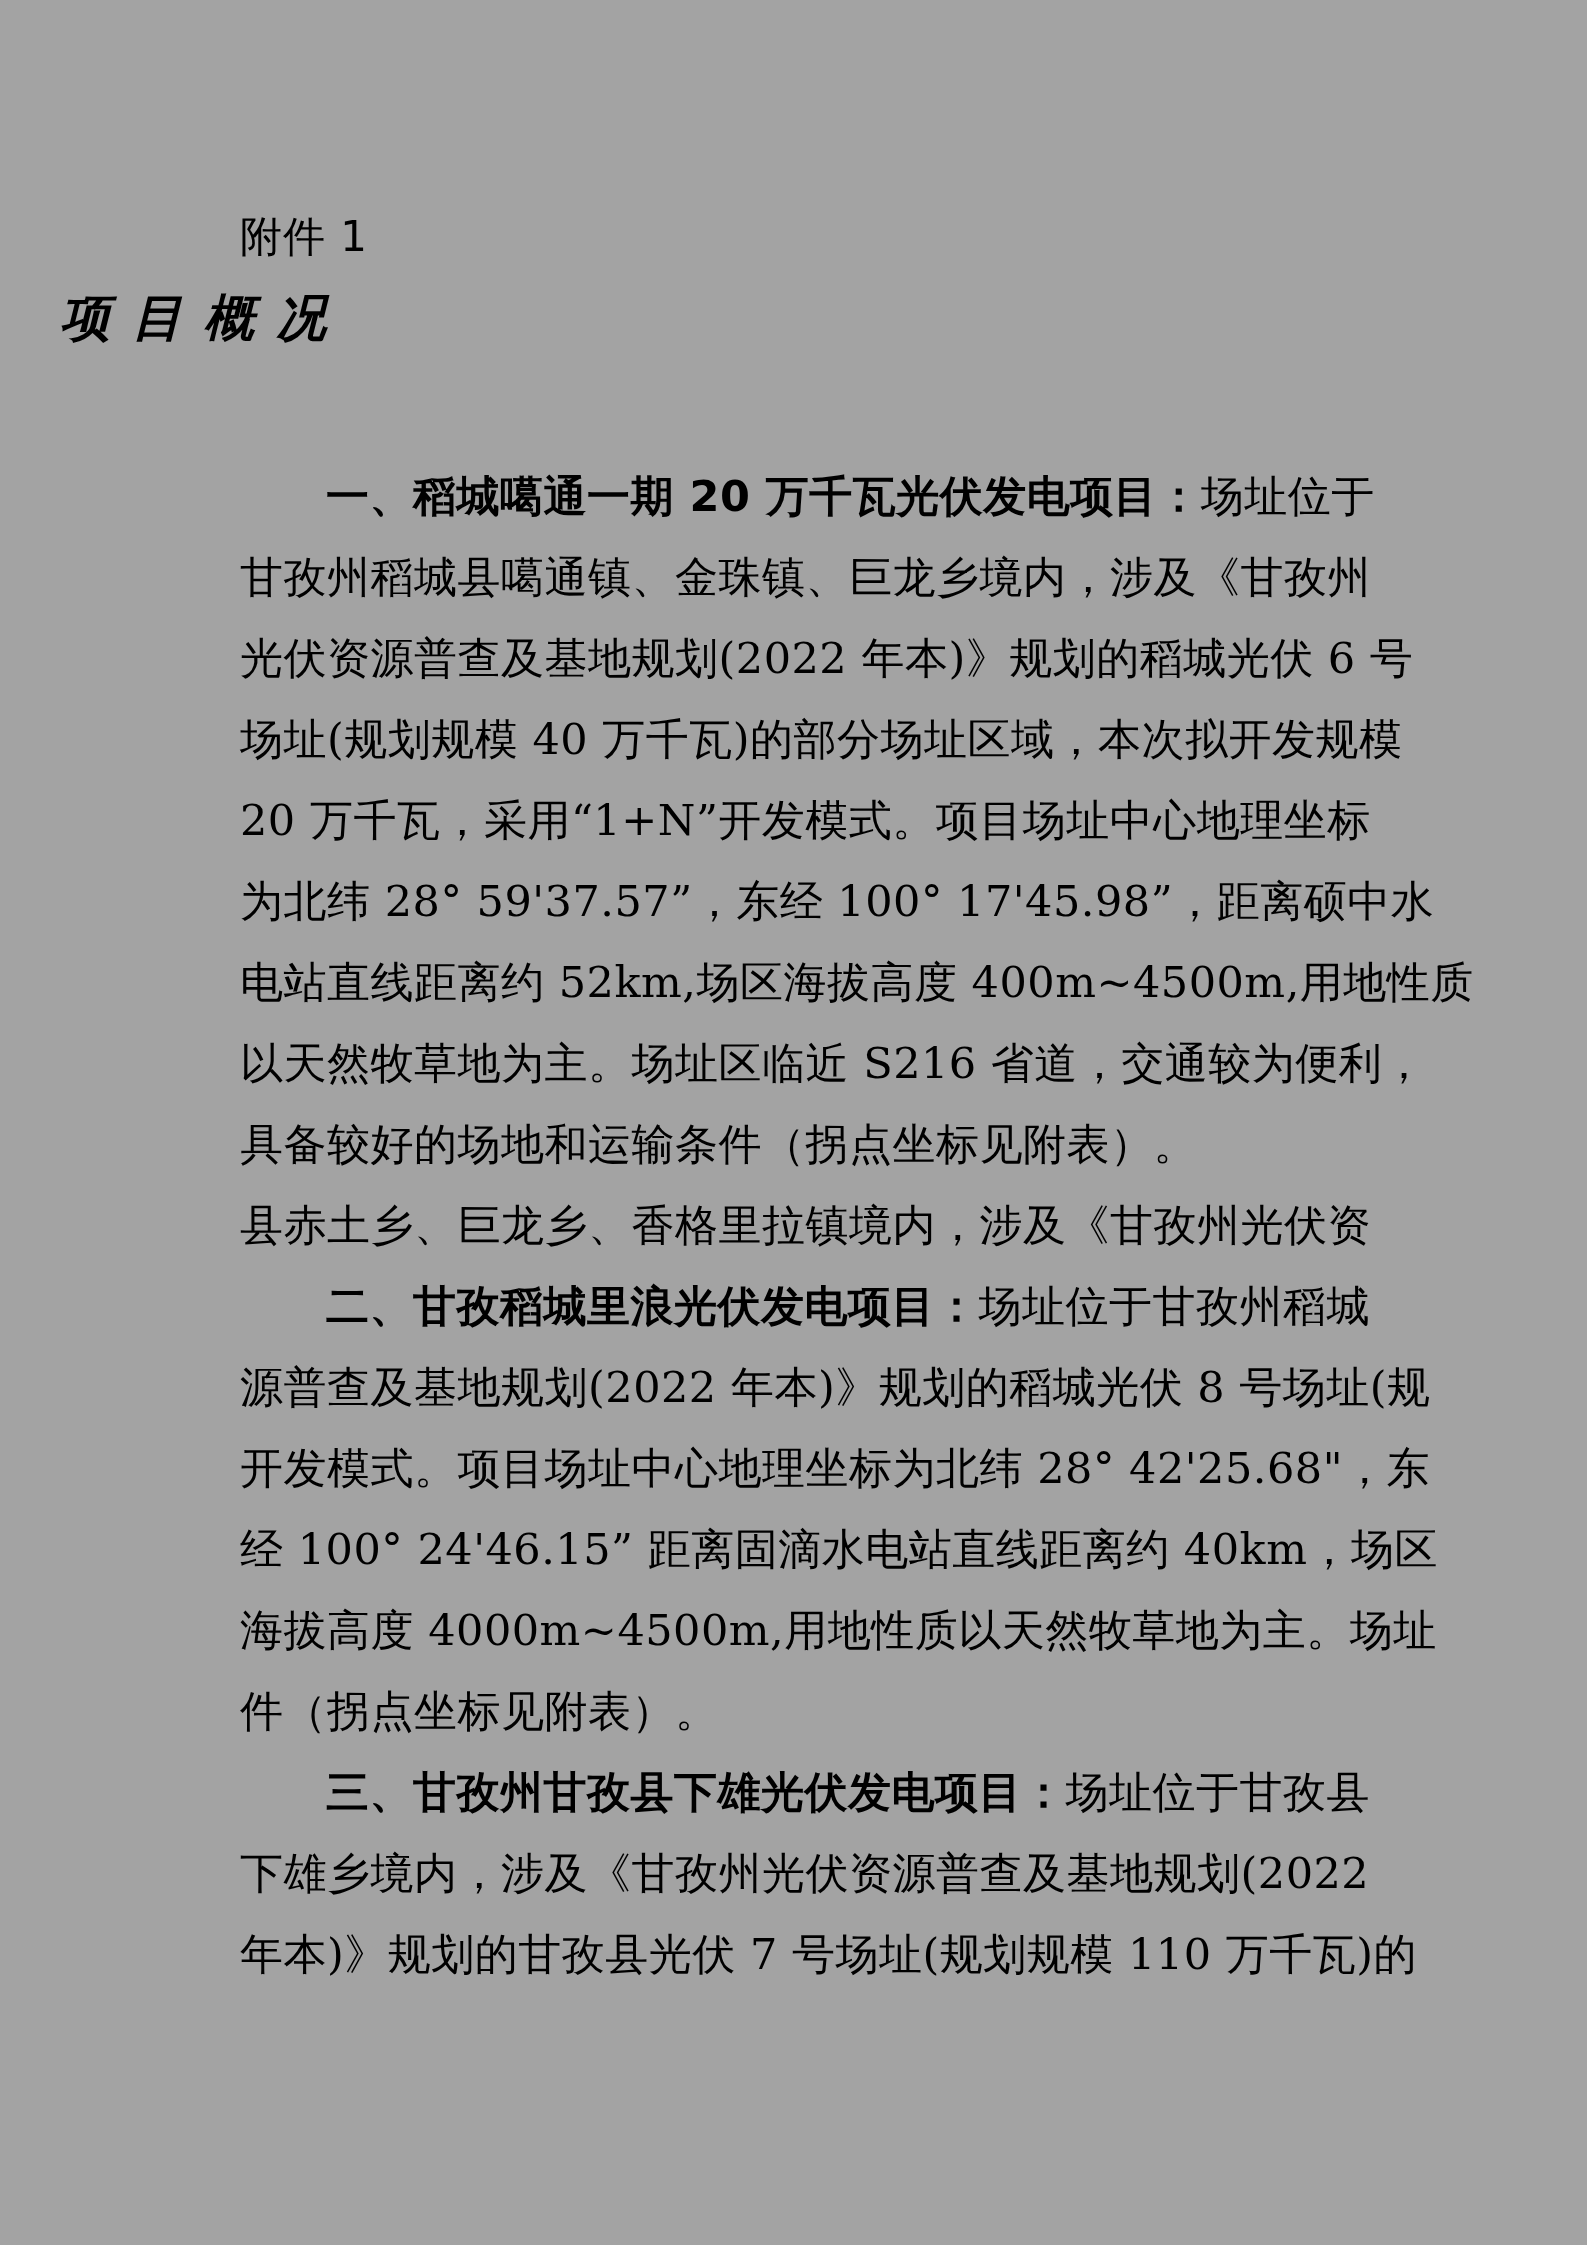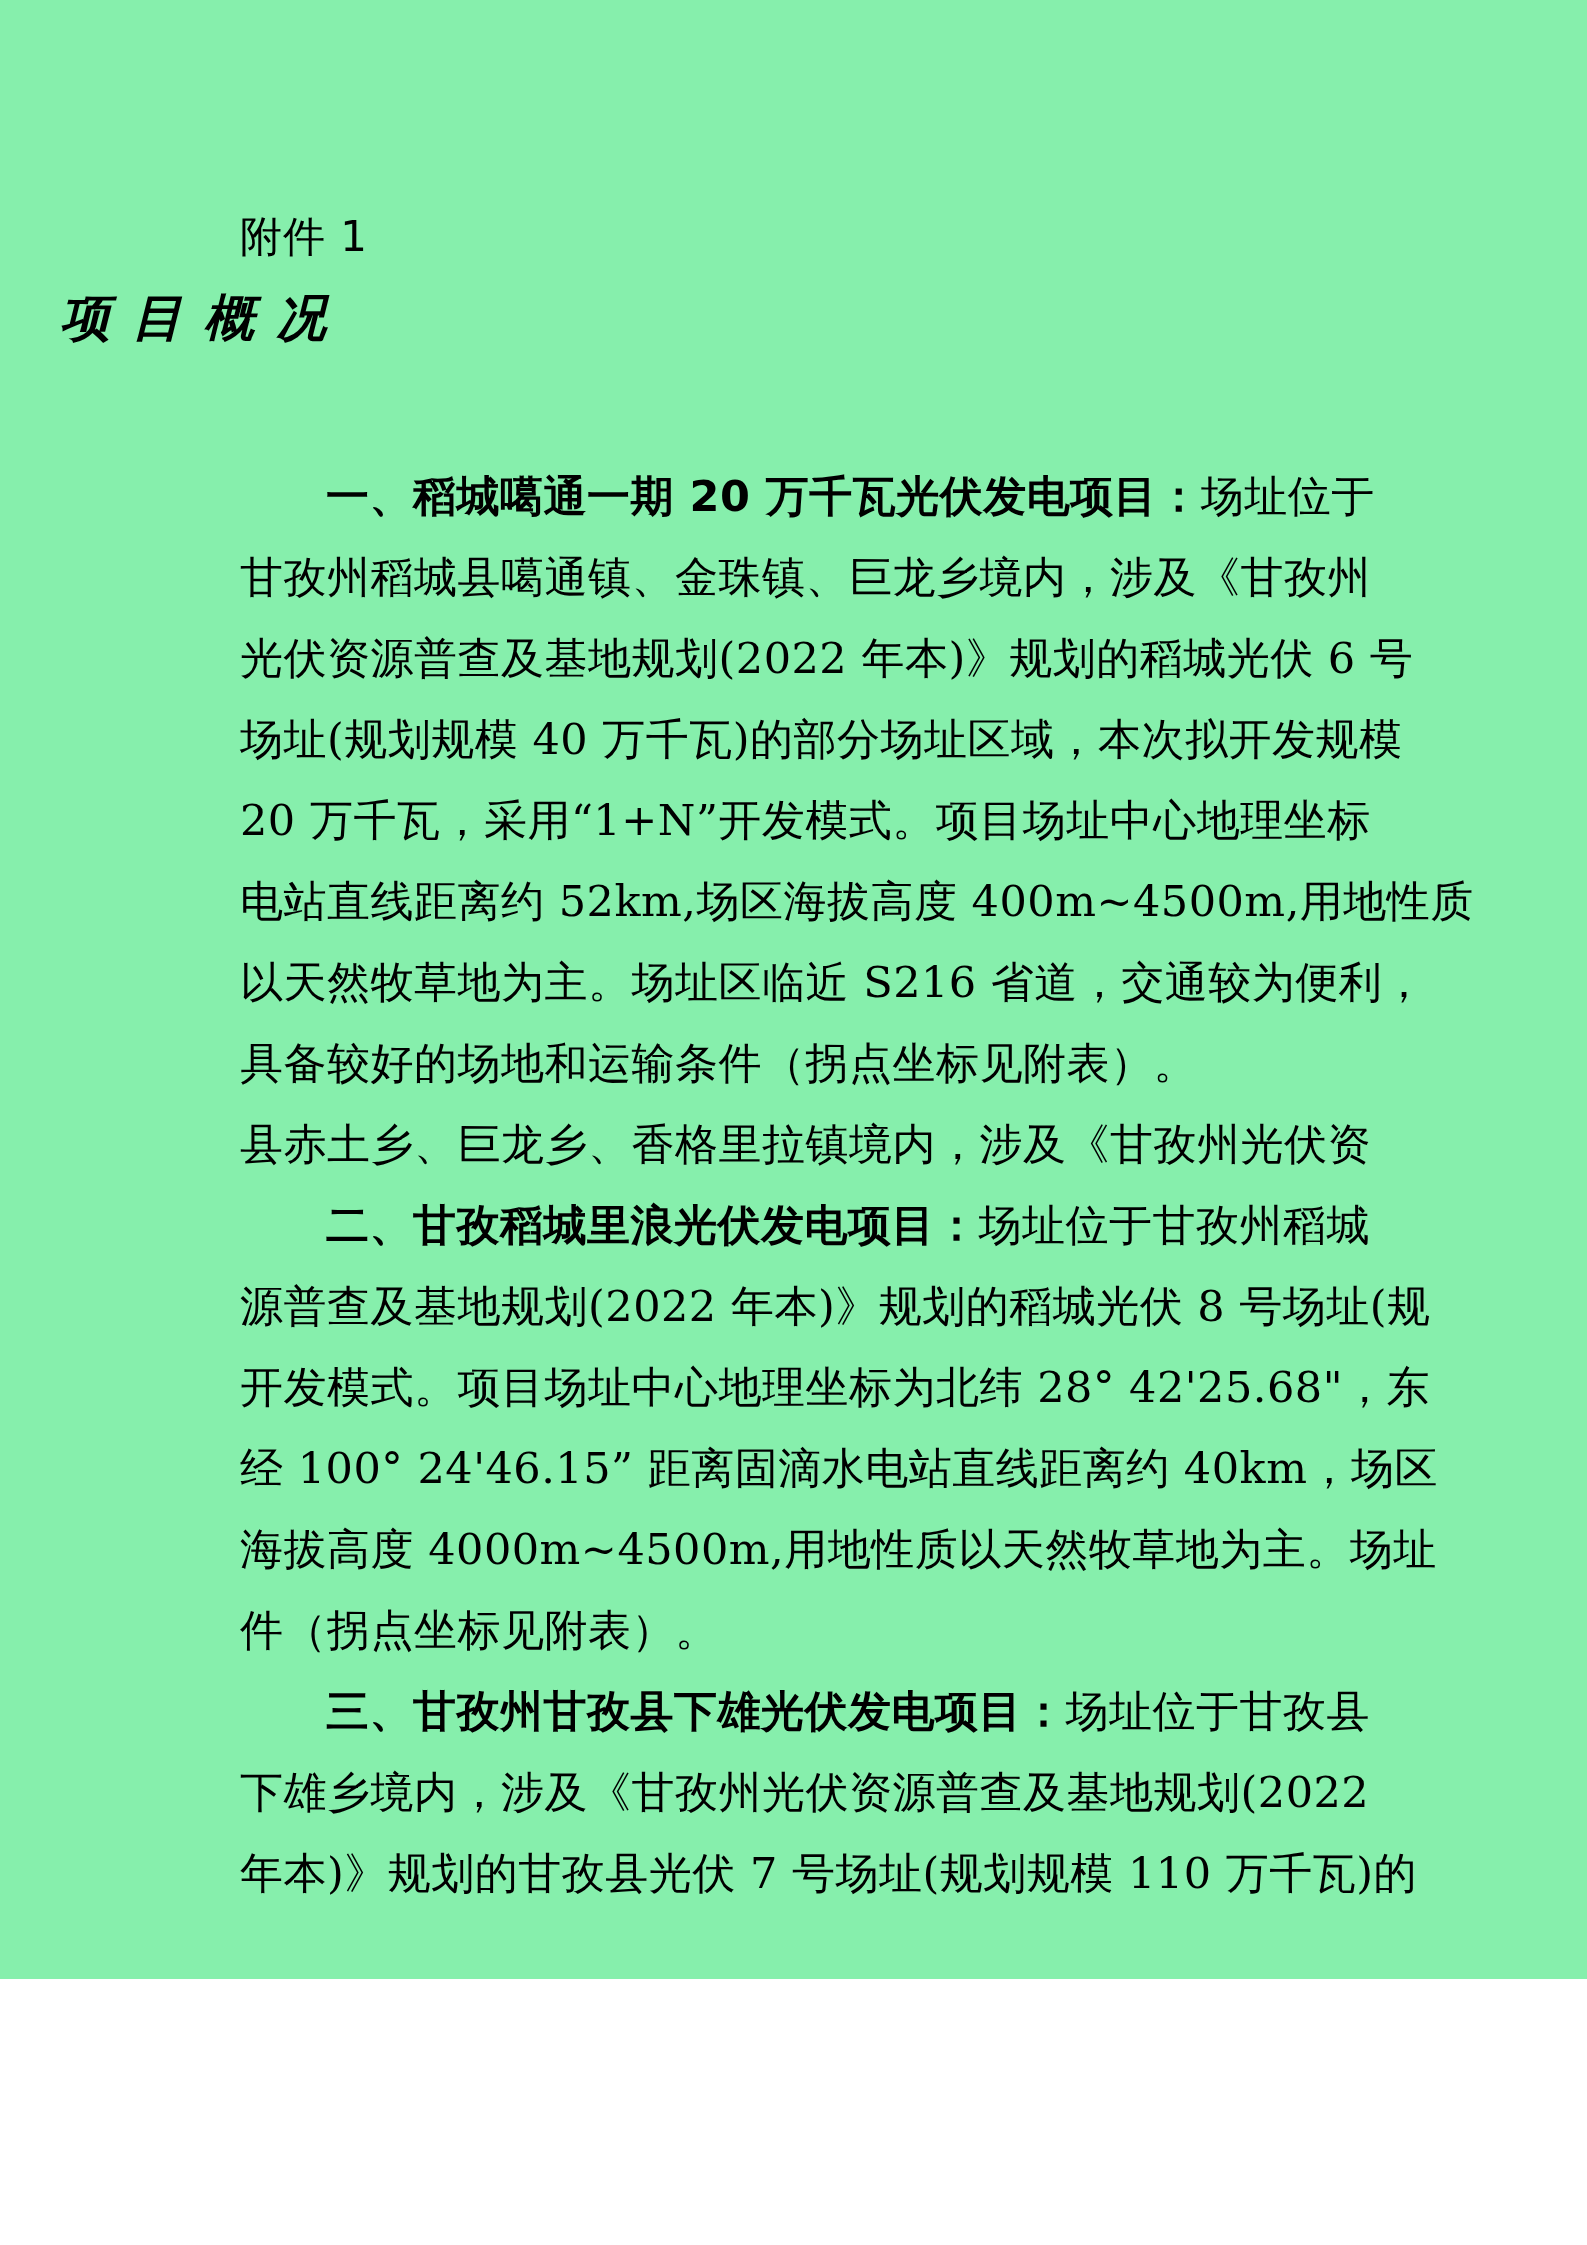--- a/index.html
+++ b/index.html
@@ -11,22 +11,22 @@
       width: 1587px;
       height: 2245px;
       position: relative;
       overflow: hidden;
       color: #000000;
     }
     .page {
       position: absolute;
       left: 0; top: 0;
       width: 1587px;
-      height: 1979px;
-      background: #86efac;
+      height: 2245px;
+      background: #a3a3a3;
     }
     .attachment-label {
       position: absolute;
       left: 240px;
       top: 212px;
       font-family: "DejaVu Sans", "Liberation Sans", sans-serif;
       font-size: 42px;
       line-height: 50px;
       letter-spacing: 1px;
     }
@@ -83,20 +83,21 @@
   <div class="body-text">
 
     <div>
       <div class="line first">
         <span class="heading-bold">一、稻城噶通一期 20 万千瓦光伏发电项目：</span><span>场址位于</span>
       </div>
       <div class="line">甘孜州稻城县噶通镇、金珠镇、巨龙乡境内，涉及《甘孜州</div>
       <div class="line">光伏资源普查及基地规划(2022 年本)》规划的稻城光伏 6 号</div>
       <div class="line">场址(规划规模 40 万千瓦)的部分场址区域，本次拟开发规模</div>
       <div class="line">20 万千瓦，采用“1+N”开发模式。项目场址中心地理坐标</div>
+      <div class="line">为北纬 28° 59'37.57”，东经 100° 17'45.98”，距离硕中水</div>
       <div class="line">电站直线距离约 52km,场区海拔高度 400m~4500m,用地性质</div>
       <div class="line">以天然牧草地为主。场址区临近 S216 省道，交通较为便利，</div>
       <div class="line last">具备较好的场地和运输条件（拐点坐标见附表）。</div>
     </div>
 
     <div>
       <div class="line">县赤土乡、巨龙乡、香格里拉镇境内，涉及《甘孜州光伏资</div>
       <div class="line first">
         <span class="heading-bold">二、甘孜稻城里浪光伏发电项目：</span><span>场址位于甘孜州稻城</span>
       </div>

